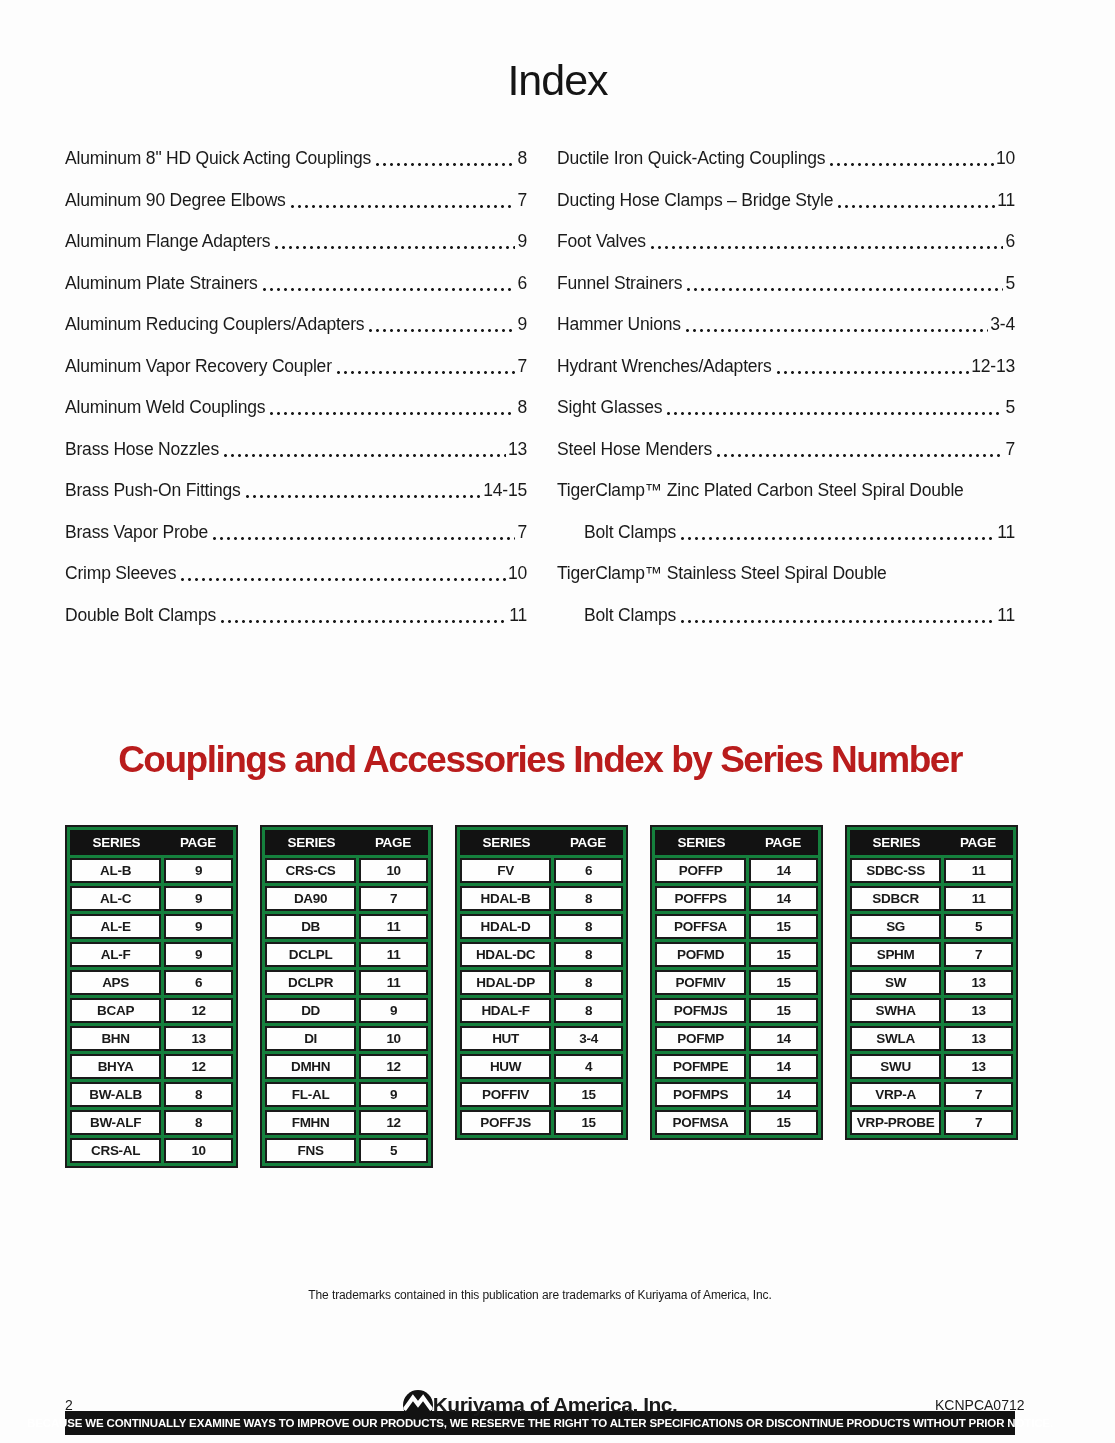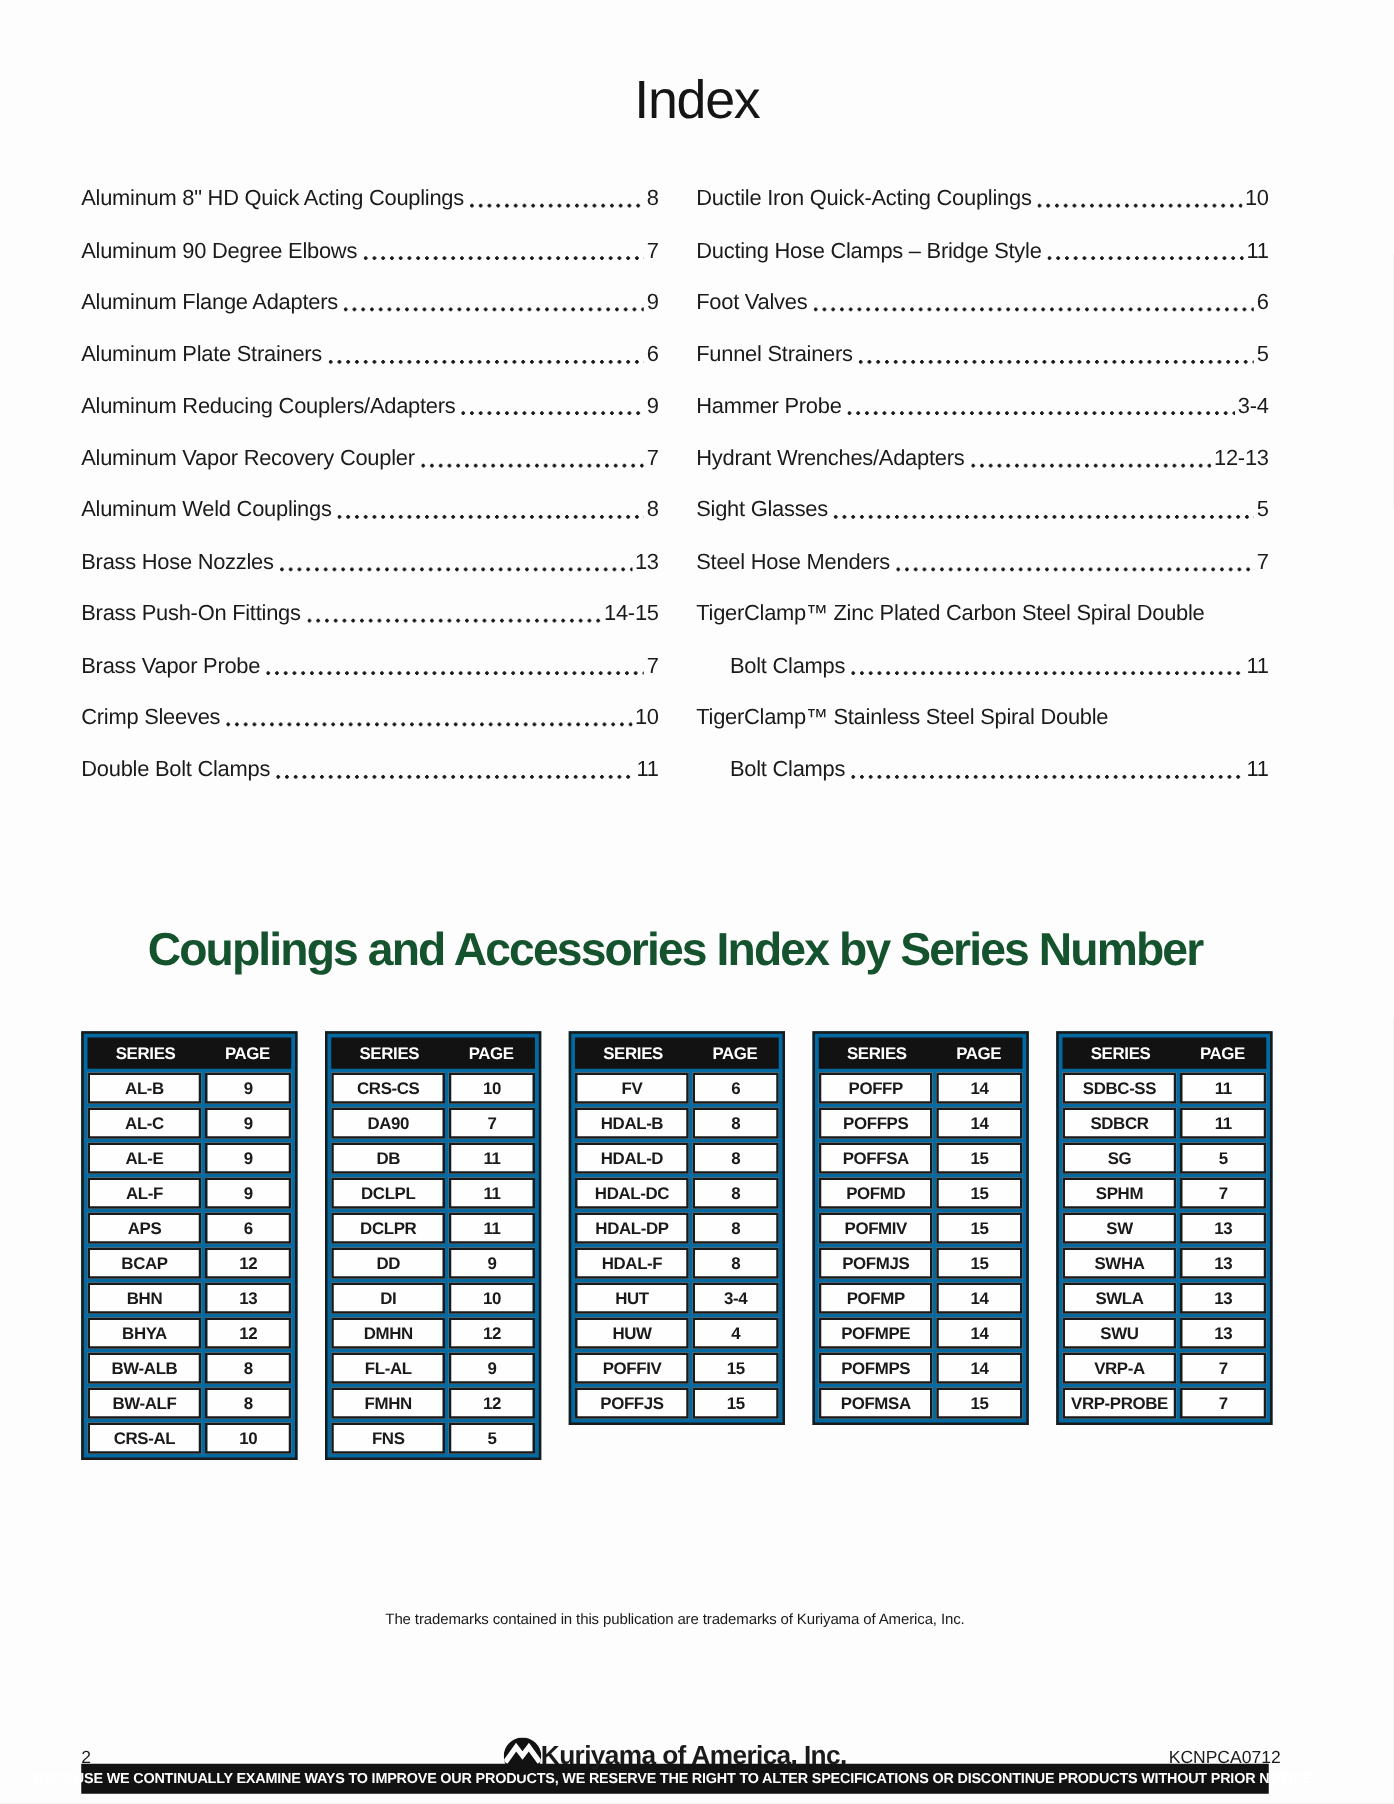--- a/index.html
+++ b/index.html
@@ -39,32 +39,32 @@
     content:"";position:absolute;left:5px;right:2px;bottom:3px;height:3px;
     background-image:radial-gradient(circle at 1.5px 1.5px,#1a1a1a 1.25px,rgba(0,0,0,0) 1.6px);
     background-size:7px 3px;background-repeat:repeat-x;
   }
   .entry .pg{white-space:nowrap;}
   
   h2.series-title{
     margin:92px 0 0 65px;width:950px;
     text-align:center;
     font-size:37px;font-weight:700;letter-spacing:-1.5px;
-    color:#14532d;
+    color:#b91c1c;
   }
   .tables{
     display:flex;gap:22px;
     margin:44px 0 0 65px;
     align-items:flex-start;
   }
   table.stable{
     width:173px;table-layout:fixed;
     border:2px solid #1a1a1a;
     border-collapse:separate;border-spacing:3px;
-    background:#0369a1;
+    background:#15803d;
   }
   table.stable th{
     background:#121212;padding:0;height:25px;
   }
   .hwrap{display:flex;align-items:center;height:100%;}
   .hwrap span{
     color:#fff;font-weight:700;font-size:13.5px;letter-spacing:-0.3px;
     display:block;text-align:center;
   }
   .hwrap .hs{width:57%;}
@@ -200,21 +200,21 @@
           <span class="pg">6</span>
         </div>
 
         <div class="entry">
           <span class="label">Funnel Strainers</span>
           <span class="leader"></span>
           <span class="pg">5</span>
         </div>
 
         <div class="entry">
-          <span class="label">Hammer Probe</span>
+          <span class="label">Hammer Unions</span>
           <span class="leader"></span>
           <span class="pg">3-4</span>
         </div>
 
         <div class="entry">
           <span class="label">Hydrant Wrenches/Adapters</span>
           <span class="leader"></span>
           <span class="pg">12-13</span>
         </div>
 

